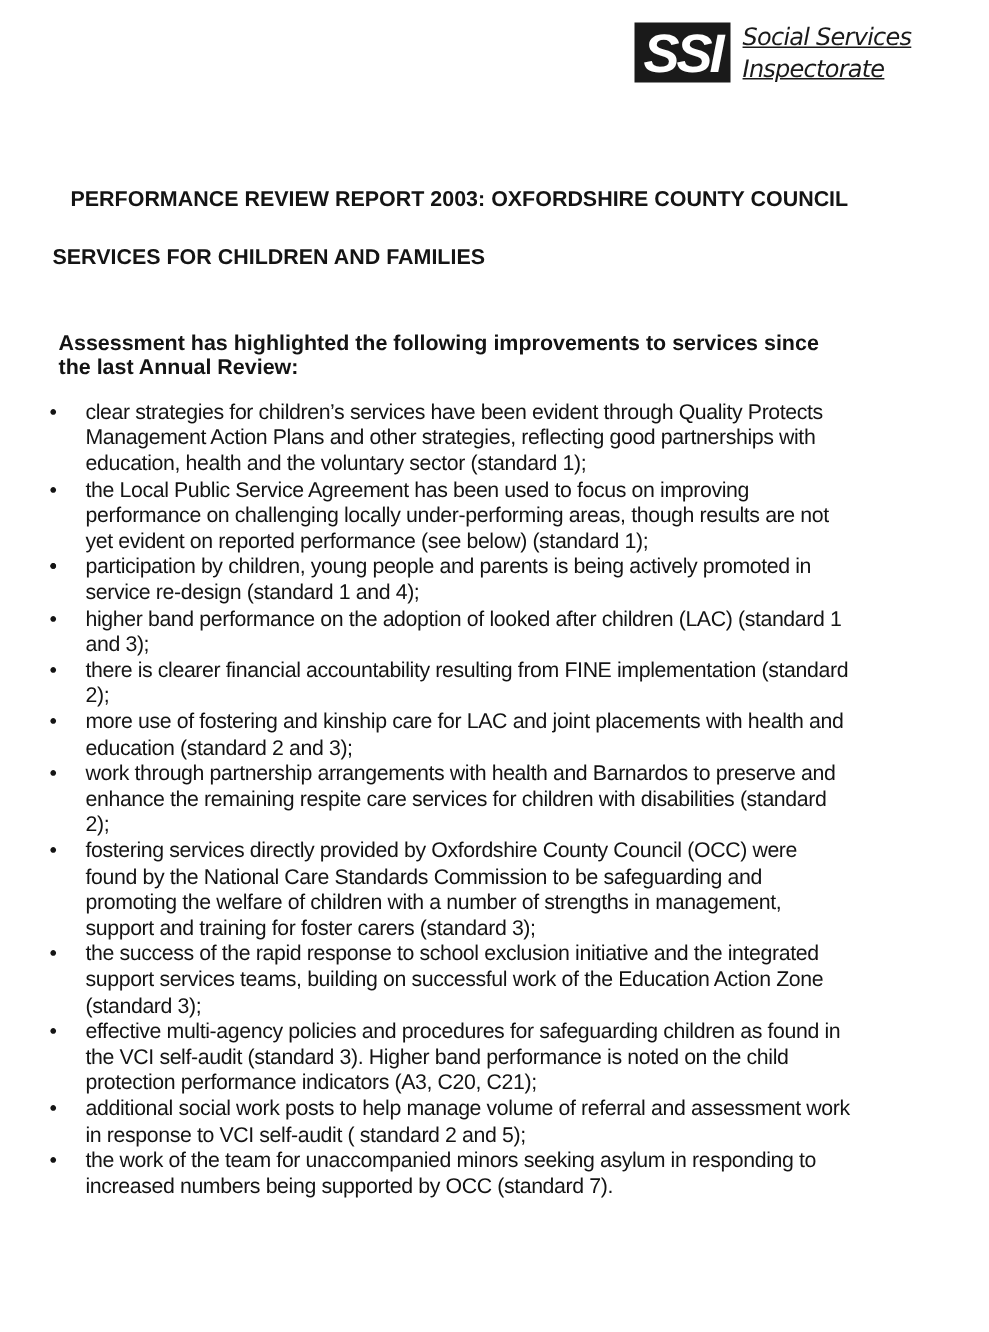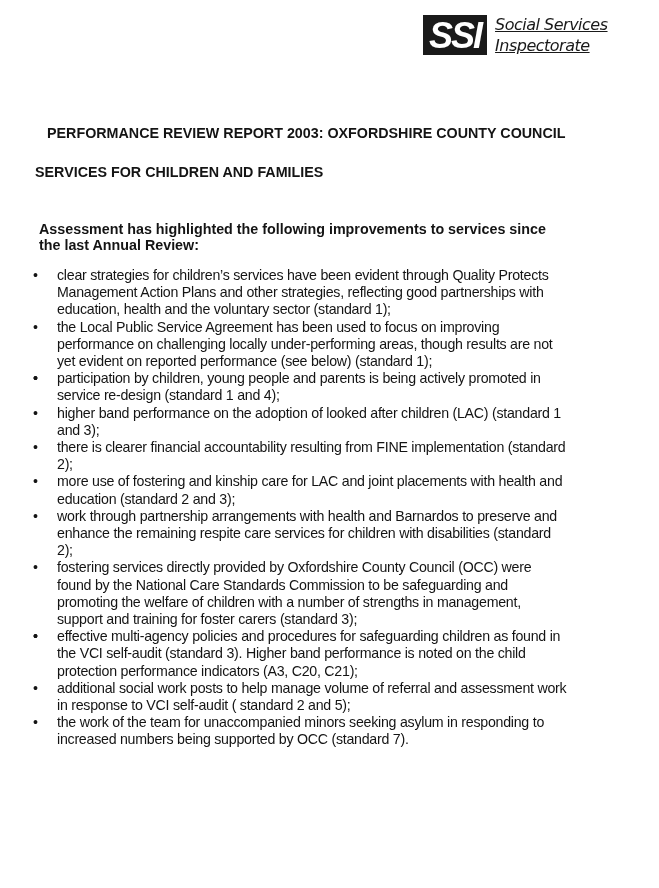--- a/index.html
+++ b/index.html
@@ -103,20 +103,21 @@
   <li>
       <span class="dot">•</span>
       <span class="txt">work through partnership arrangements with health and Barnardos to preserve and enhance the remaining respite care services for children with disabilities (standard 2);</span>
     </li>
   <li>
       <span class="dot">•</span>
       <span class="txt">fostering services directly provided by Oxfordshire County Council (OCC) were found by the National Care Standards Commission to be safeguarding and promoting the welfare of children with a number of strengths in management, support and training for foster carers (standard 3);</span>
     </li>
   <li>
       <span class="dot">•</span>
+      <span class="txt">the success of the rapid response to school exclusion initiative and the integrated support services teams, building on  successful work of the Education Action Zone (standard 3);</span>
     </li>
   <li>
       <span class="dot">•</span>
       <span class="txt">effective multi-agency policies and procedures for safeguarding children as found in the VCI self-audit (standard 3). Higher band performance is noted on the child protection performance indicators (A3, C20, C21);</span>
     </li>
   <li>
       <span class="dot">•</span>
       <span class="txt">additional social work posts to help manage volume of referral and assessment work in response to VCI self-audit ( standard 2 and 5);</span>
     </li>
   <li>

